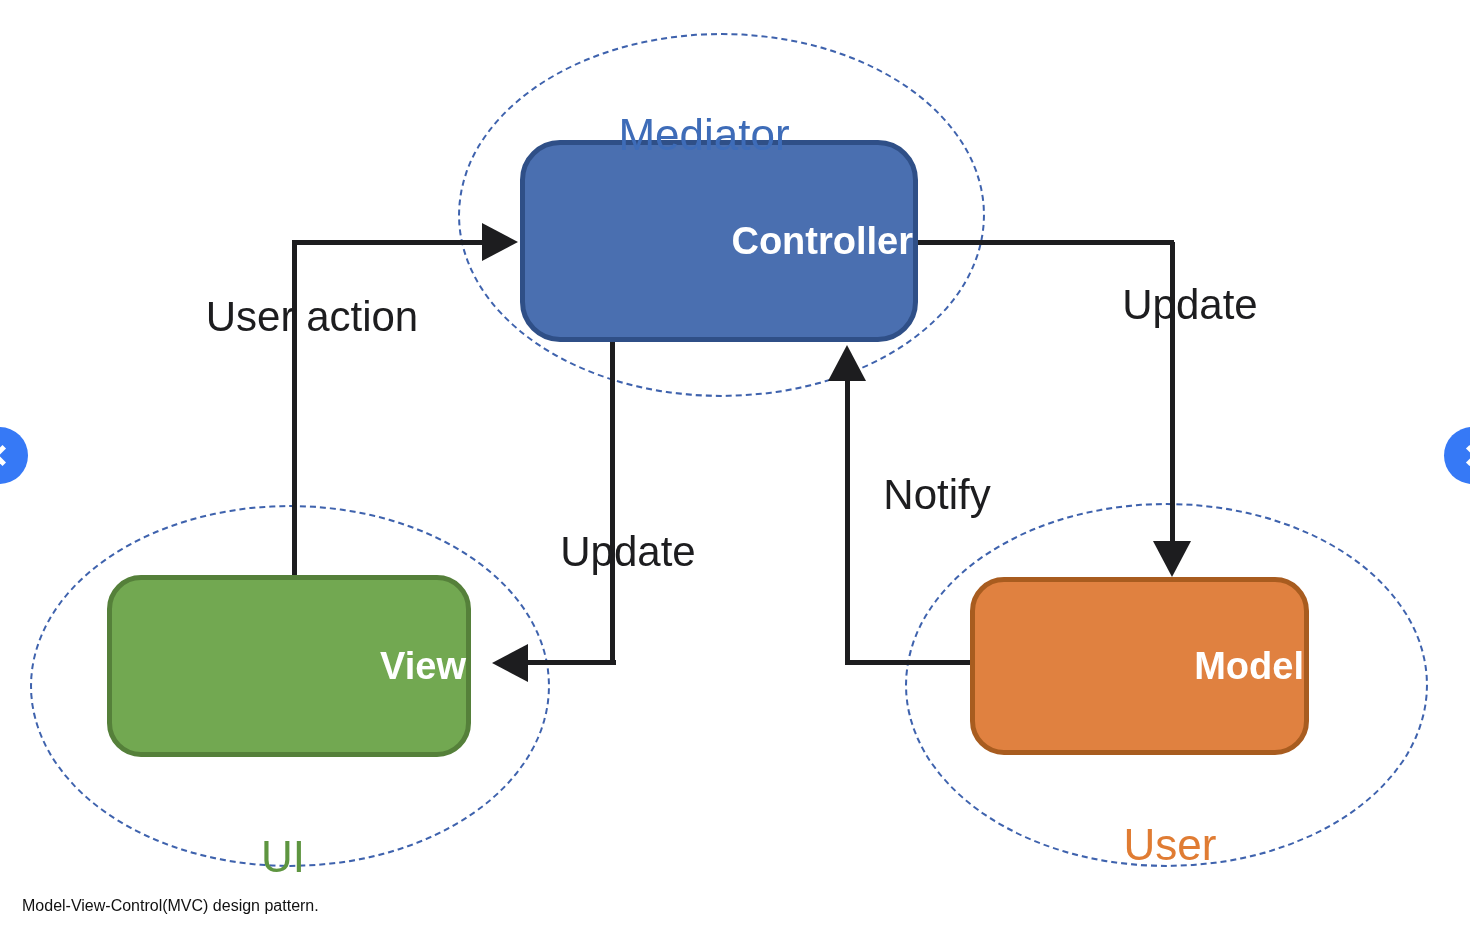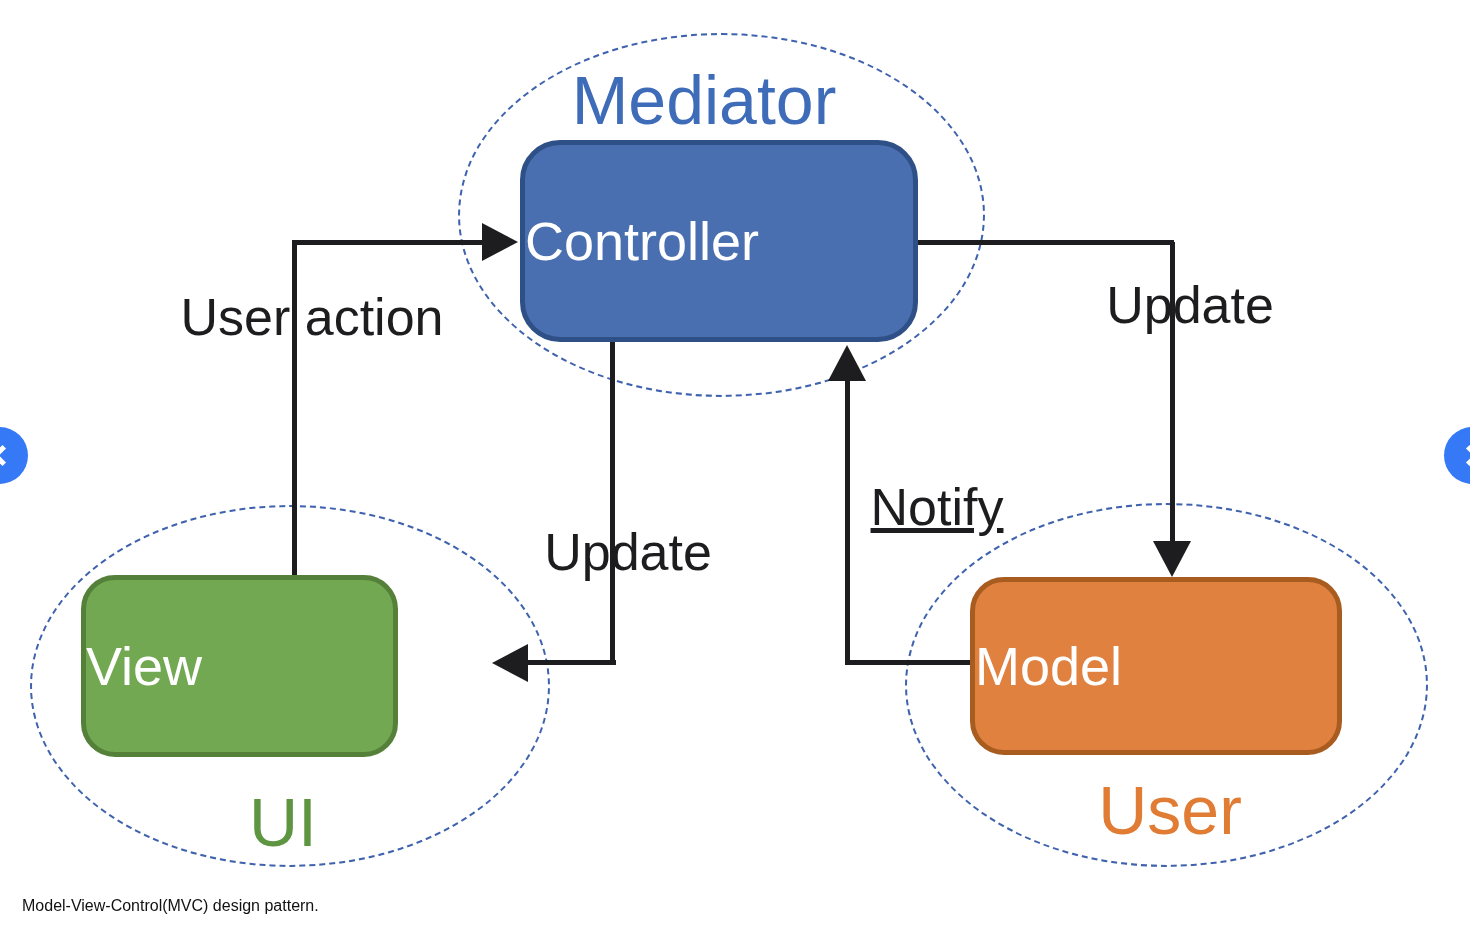--- a/index.html
+++ b/index.html
@@ -22,23 +22,24 @@
     z-index: 1;
   }
   .ellipse.mediator { left: 458px; top: 33px;  width: 527px; height: 364px; }
   .ellipse.ui       { left: 30px;  top: 505px; width: 520px; height: 362px; }
   .ellipse.data     { left: 905px; top: 503px; width: 523px; height: 364px; }
 
   
   .glabel {
     position: absolute;
     transform: translate(-50%, -50%);
-    font-size: 68px;
+    font-size: 44px;
     white-space: nowrap;
     z-index: 4;
+    margin-top: 35px;
   }
   .glabel.mediator { left: 704px;  top: 100px; color: var(--mediator-text, #3e6cb8); }
   .glabel.ui       { left: 283px;  top: 822px; color: var(--ui-text, #5e9540); }
   .glabel.data     { left: 1170px; top: 810px; color: var(--data-text, #e07c33); }
 
   
   .ln { position: absolute; background: var(--arrow, #1d1d1f); z-index: 2; }
   .ln.ua-v { left: 292px;  top: 242px; width: 5px;   height: 334px; }
   .ln.ua-h { left: 292px;  top: 240px; width: 192px; height: 5px; }
   .ln.uv-v { left: 610px;  top: 341px; width: 5px;   height: 324px; }
@@ -53,57 +54,57 @@
   .ah.right { left: 482px;  top: 223px; border-top: 19px solid transparent; border-bottom: 19px solid transparent; border-left: 36px solid var(--arrow, #1d1d1f); }
   .ah.left  { left: 492px;  top: 644px; border-top: 19px solid transparent; border-bottom: 19px solid transparent; border-right: 36px solid var(--arrow, #1d1d1f); }
   .ah.up    { left: 828px;  top: 345px; border-left: 19px solid transparent; border-right: 19px solid transparent; border-bottom: 36px solid var(--arrow, #1d1d1f); }
   .ah.down  { left: 1153px; top: 541px; border-left: 19px solid transparent; border-right: 19px solid transparent; border-top: 36px solid var(--arrow, #1d1d1f); }
 
   
   .node {
     position: absolute;
     display: flex;
     align-items: center;
-    justify-content: flex-start;
+    justify-content: flex-end;
     color: #ffffff;
-    font-weight: normal;
-    font-size: 54px;
+    font-weight: bold;
+    font-size: 38px;
     z-index: 3;
   }
   .node.controller {
     left: 520px; top: 140px; width: 398px; height: 202px;
     background: var(--controller-fill, #4a6fb0);
     border: 5px solid var(--controller-border, #2f4f87);
     border-radius: 40px;
   }
   .node.view {
-    left: 81px; top: 575px; width: 317px; height: 182px;
+    left: 107px; top: 575px; width: 364px; height: 182px;
     background: var(--view-fill, #72a851);
     border: 5px solid var(--view-border, #55803a);
     border-radius: 34px;
   }
   .node.model {
-    left: 970px; top: 577px; width: 372px; height: 178px;
+    left: 970px; top: 577px; width: 339px; height: 178px;
     background: var(--model-fill, #e08140);
     border: 5px solid var(--model-border, #a85c1f);
     border-radius: 34px;
   }
 
   
   .elabel {
     position: absolute;
     transform: translate(-50%, -50%);
-    font-size: 52px;
+    font-size: 42px;
     color: var(--arrow, #1d1d1f);
     white-space: nowrap;
     z-index: 4;
   }
   .elabel.user-action  { left: 312px;  top: 317px; }
   .elabel.update-view  { left: 628px;  top: 552px; }
-  .elabel.notify       { left: 937px;  top: 507px; text-decoration: underline; }
+  .elabel.notify       { left: 937px;  top: 495px; }
   .elabel.update-model { left: 1190px; top: 305px; }
 
   
   .caption {
     position: absolute;
     left: 22px;
     top: 897px;
     font-size: 16px;
     color: #111111;
     z-index: 4;

